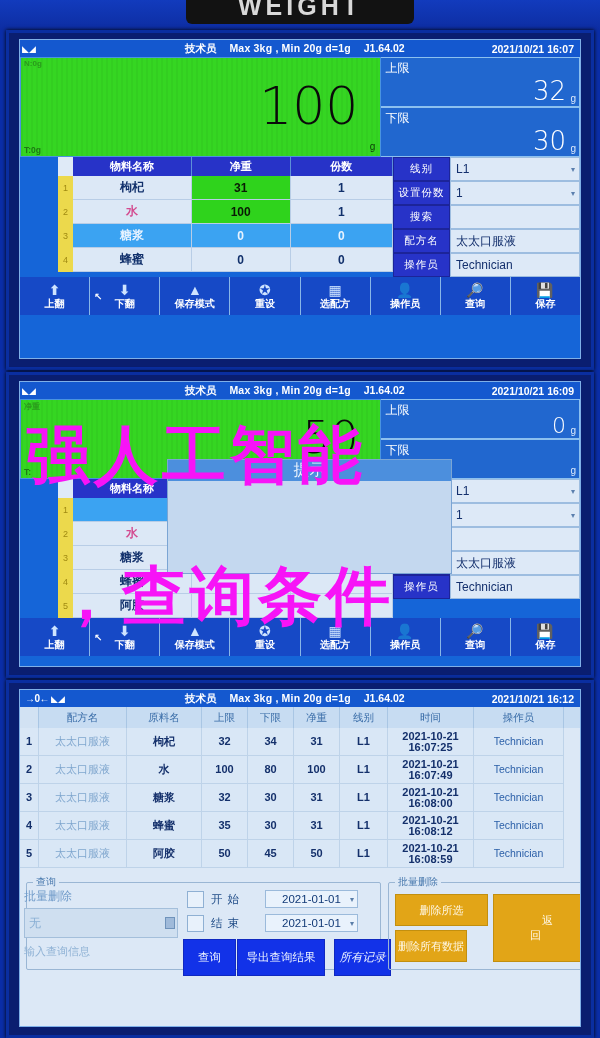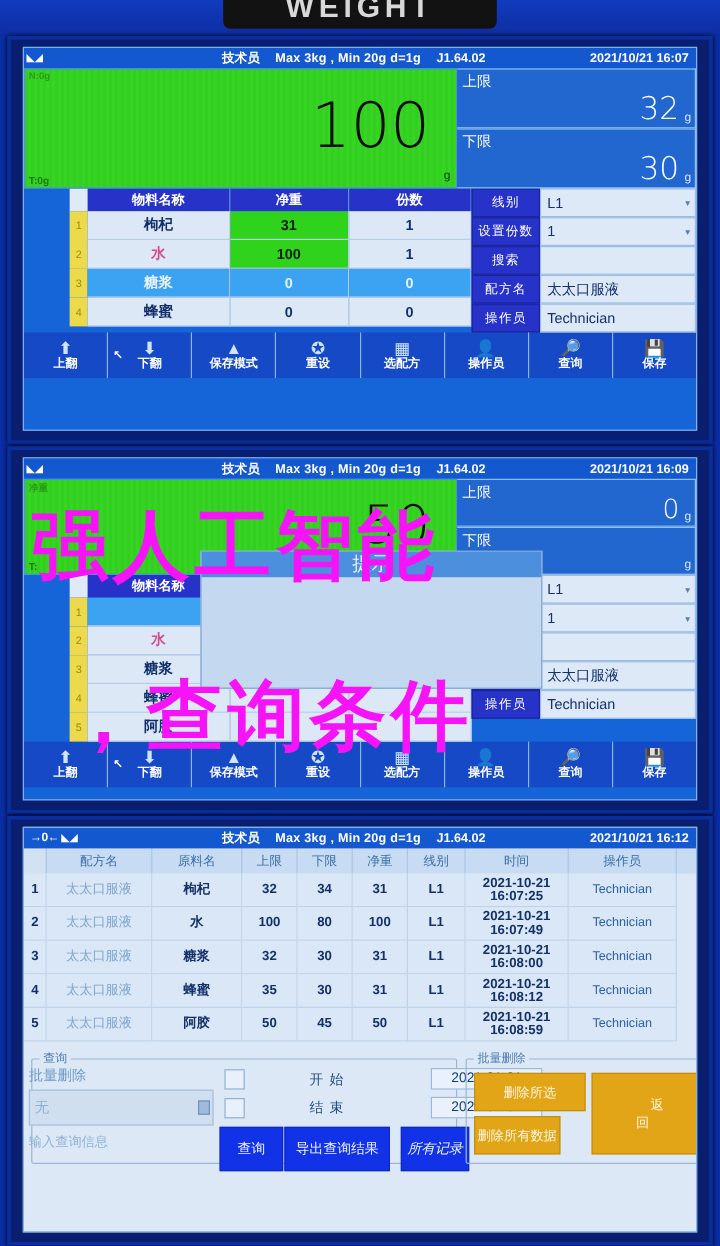--- a/index.html
+++ b/index.html
@@ -196,21 +196,21 @@
     position: absolute; left: 4px; top: 40px; width: 154px; height: 30px;
     background: #cfdff0; border: 1px solid #a4bfdb; font-size: 12px;
     color: #8aafd4; display: flex; align-items: center; padding-left: 4px;
   }
   .q-cond-btn {
     position: absolute; right: 2px; top: 8px; width: 10px; height: 12px;
     background: #9fbada; border: 1px solid #6f93bb;
   }
   .q-cond-hint { position: absolute; left: 4px; top: 76px; font-size: 11px; color: #8fb2d5; }
 
-  .dt-row { position: absolute; display: flex; align-items: center; gap: 47px; }
+  .dt-row { position: absolute; display: flex; align-items: center; }
   .dt-check { width: 17px; height: 17px; background: #e8f1fb; border: 1px solid #8fb0d3; }
   .dt-label { margin-left: 7px; font-size: 11.5px; color: #1d4a86; letter-spacing: 5px; width: 48px;}
   .dt-select {
     margin-left: 6px; width: 93px; height: 18px; background: #e9f2fc;
     border: 1px solid #9bbadb; font-size: 11.5px; color: #123a77;
     display: flex; align-items: center; justify-content: center; position: relative;
   }
   .dt-caret { position: absolute; right: 3px; font-size: 8px; color: #5a7ea8; }
 
   .q-btn {

